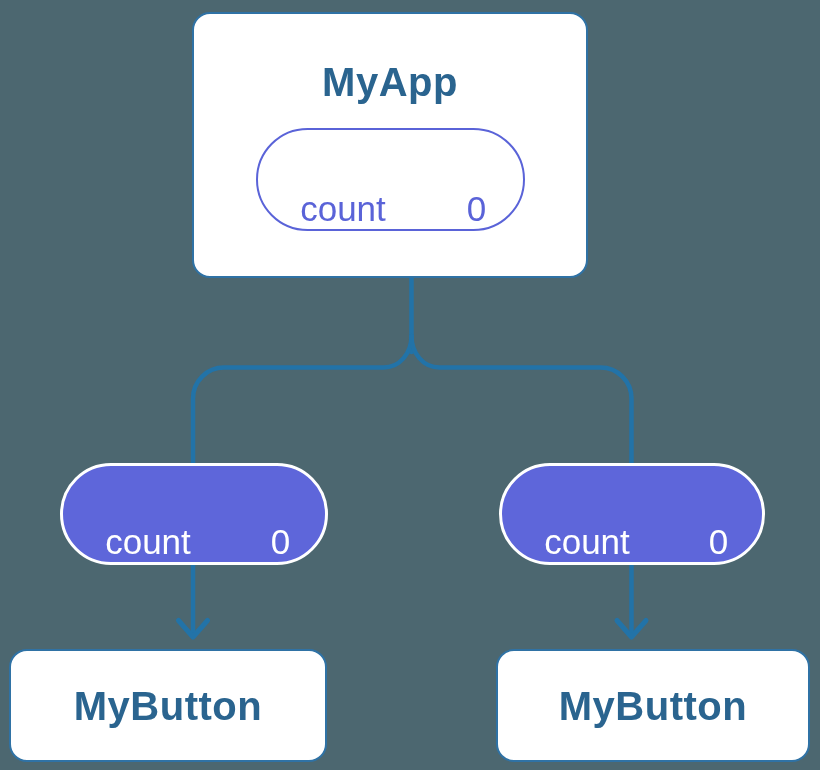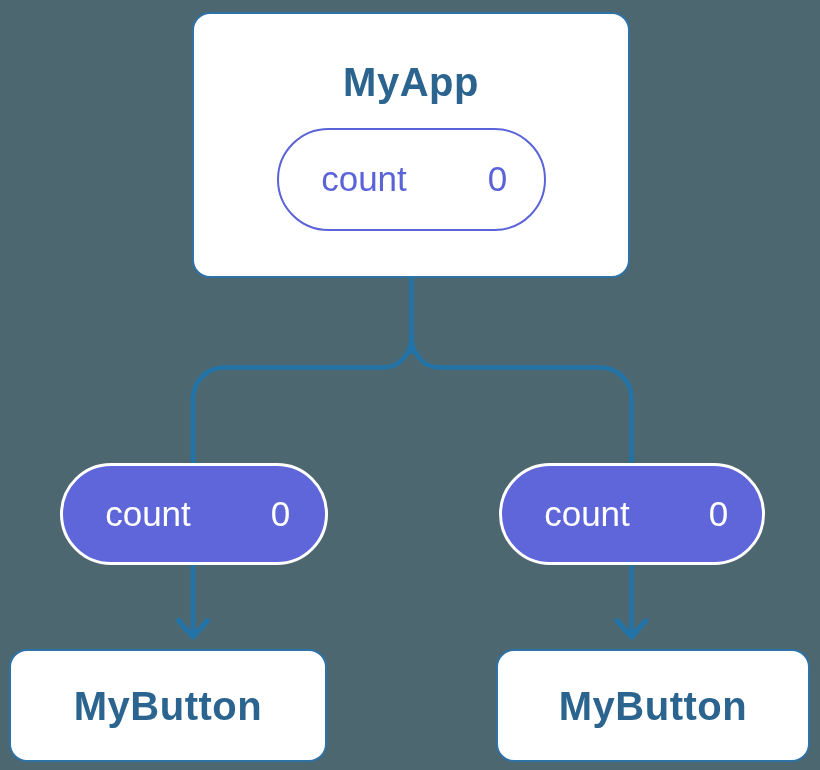--- a/index.html
+++ b/index.html
@@ -30,38 +30,38 @@
     box-sizing: border-box;
     background: var(--card-bg, #ffffff);
     border: 2.5px solid var(--card-border, #2f72a5);
     border-radius: 18px;
     display: flex;
     align-items: center;
     justify-content: center;
   }
   .root-card {
     left: 192px; top: 12px;
-    width: 438px; height: 266px;
+    width: 396px; height: 266px;
     flex-direction: column;
     gap: 24px;
   }
   .card-title {
     color: var(--title-text, #2a648f);
     font-size: 40px;
     font-weight: 700;
     line-height: 44px;
     letter-spacing: 0.5px;
   }
   .child-card-left  { left: 9px;   top: 649px; width: 318px; height: 113px; }
   .child-card-right { left: 496px; top: 649px; width: 314px; height: 113px; }
 
   .pill {
     box-sizing: border-box;
     display: flex;
-    align-items: center;
+    align-items: flex-end;
     border-radius: 999px;
     overflow: hidden;
     font-size: 35px;
   }
   .pill .section {
     display: flex;
     align-items: center;
     justify-content: center;
   }
   .pill .label { flex: 0 0 171px; }

